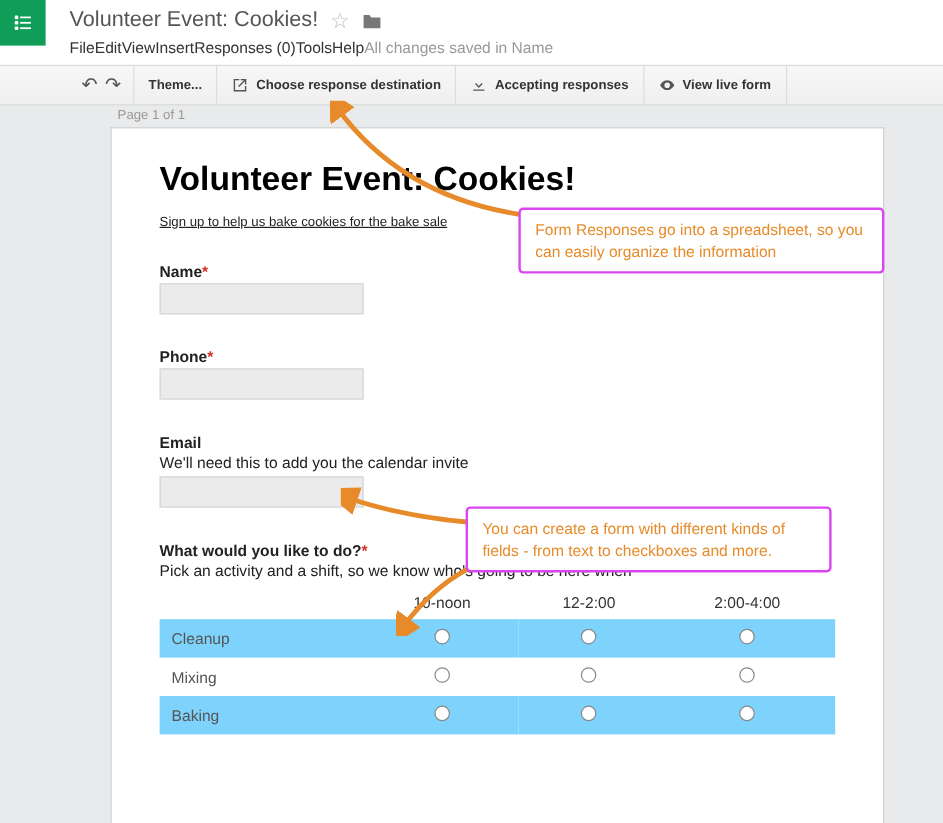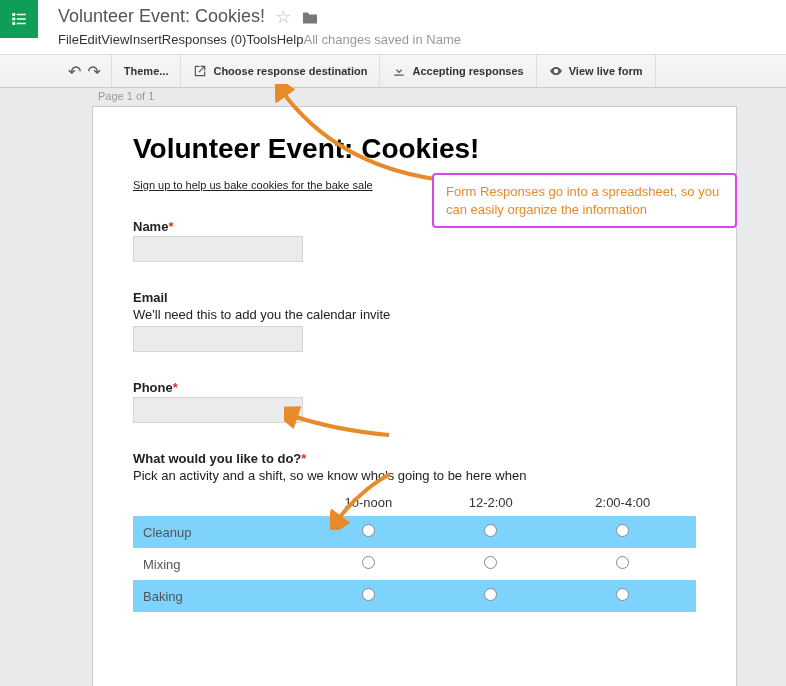--- a/index.html
+++ b/index.html
@@ -120,27 +120,27 @@
   <div class="page" data-interactable="false">
     <div class="form-title" data-interactable="true">Volunteer Event: Cookies!</div>
     <div class="form-desc" data-interactable="true">Sign up to help us bake cookies for the bake sale</div>
 
     <div class="field" data-interactable="false">
       <div class="flabel"><span data-interactable="false">Name</span><span class="req" data-interactable="false">*</span></div>
       <div class="tinput" data-interactable="true"></div>
     </div>
 
     <div class="field" data-interactable="false">
+      <div class="flabel"><span data-interactable="false">Phone</span><span class="req" data-interactable="false">*</span></div>
+      <div class="tinput" data-interactable="true"></div>
+    </div>
+
+    <div class="field" data-interactable="false">
       <div class="flabel"><span data-interactable="false">Email</span></div>
       <div class="fhelp" data-interactable="false">We'll need this to add you the calendar invite</div>
-      <div class="tinput" data-interactable="true"></div>
-    </div>
-
-    <div class="field" data-interactable="false">
-      <div class="flabel"><span data-interactable="false">Phone</span><span class="req" data-interactable="false">*</span></div>
       <div class="tinput" data-interactable="true"></div>
     </div>
 
     <div class="grid-q" data-interactable="false">
       <div class="flabel"><span data-interactable="false">What would you like to do?</span><span class="req" data-interactable="false">*</span></div>
       <div class="fhelp" data-interactable="false">Pick an activity and a shift, so we know who's going to be here when</div>
       <table class="grid-table" data-interactable="false">
         <tbody>
             <tr>
           <th></th>
@@ -190,14 +190,15 @@
     <path d="M105,30 Q50,25 6,10" stroke="#e78b2a" stroke-width="4" fill="none" marker-end="url(#ah2)"></path>
   </svg>
   <svg class="arrow" style="left:330px;top:470px;" width="70" height="60" data-interactable="false">
     <defs>
         <marker id="ah3" markerWidth="10" markerHeight="10" refX="2" refY="3" orient="auto">
           <path d="M0,0 L0,6 L8,3 z" fill="#e78b2a"></path>
         </marker>
       </defs>
     <path d="M60,4 Q30,20 6,52" stroke="#e78b2a" stroke-width="4" fill="none" marker-end="url(#ah3)"></path>
   </svg>
+  <div class="callout" style="left:388px;top:422px;width:305px;" data-interactable="false">You can create a form with different kinds of fields - from text to checkboxes and more.</div>
 
 </div>
 
 </body></html>

